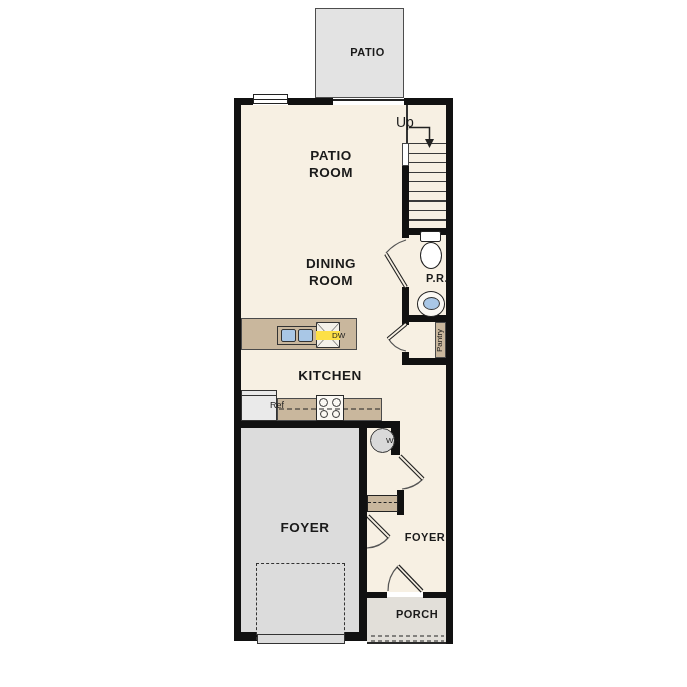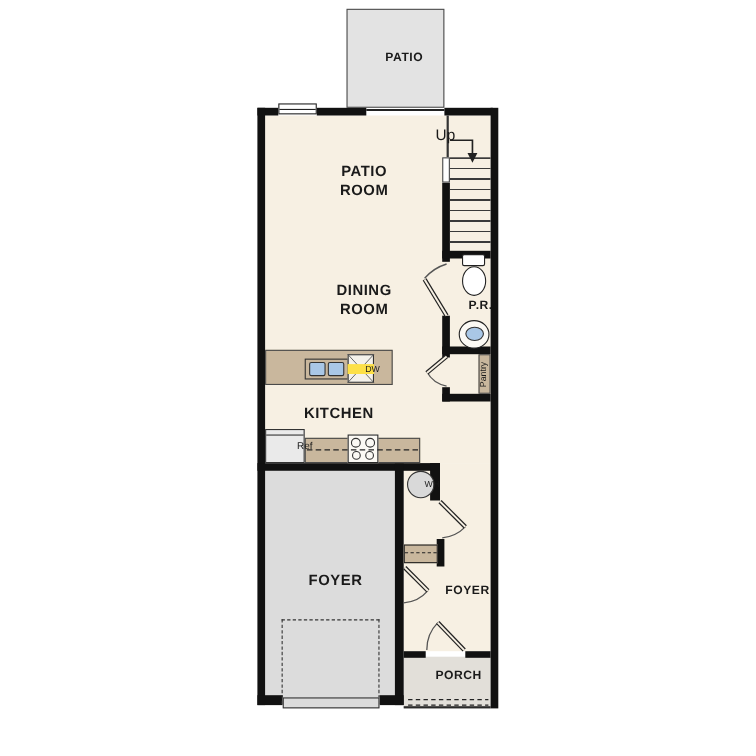--- a/index.html
+++ b/index.html
@@ -130,21 +130,21 @@
   <div class="lbl room-lbl" style="left:253px;top:147px;width:140px;">
     <div>PATIO</div>
     <div>ROOM</div>
   </div>
 
   <div class="lbl room-lbl" style="left:253px;top:255px;width:140px;">
     <div>DINING</div>
     <div>ROOM</div>
   </div>
 
-  <div class="lbl room-lbl" style="left:240px;top:367px;width:120px;">KITCHEN</div>
+  <div class="lbl room-lbl" style="left:262px;top:367px;width:120px;">KITCHEN</div>
 
   <div class="lbl room-lbl" style="left:237px;top:519px;width:120px;">
     <div>FOYER</div>
   </div>
 
   <div class="lbl small-lbl" style="left:387px;top:530px;width:60px;">FOYER</div>
 
   <div class="lbl small-lbl" style="left:377px;top:607px;width:64px;">PORCH</div>
 
   <div class="lbl small-lbl" style="left:409px;top:271px;width:40px;">P.R.</div>

